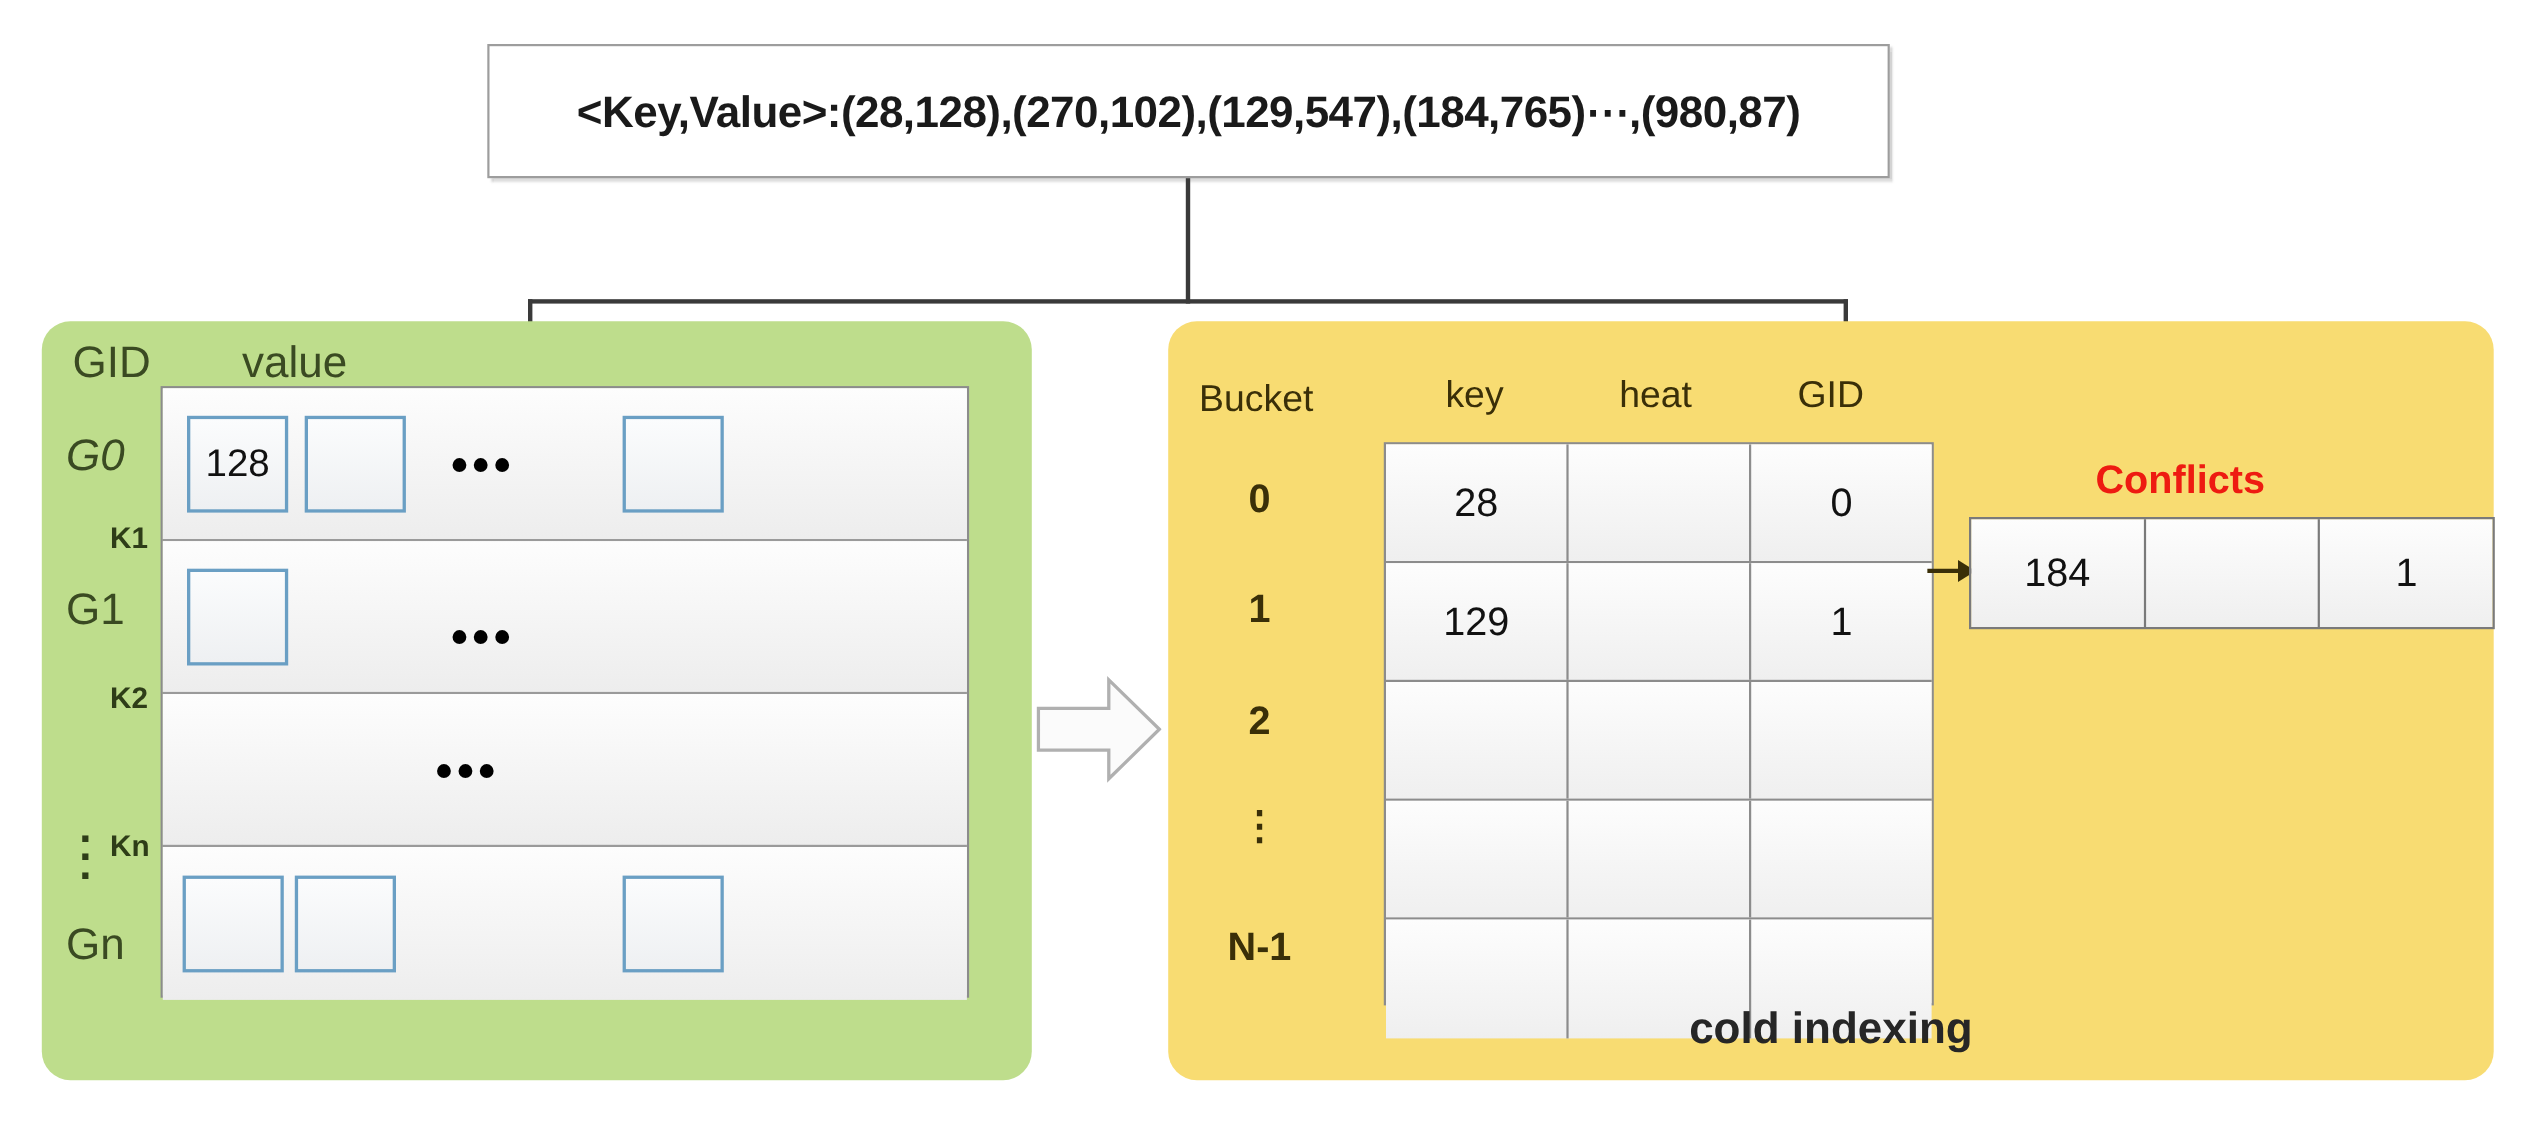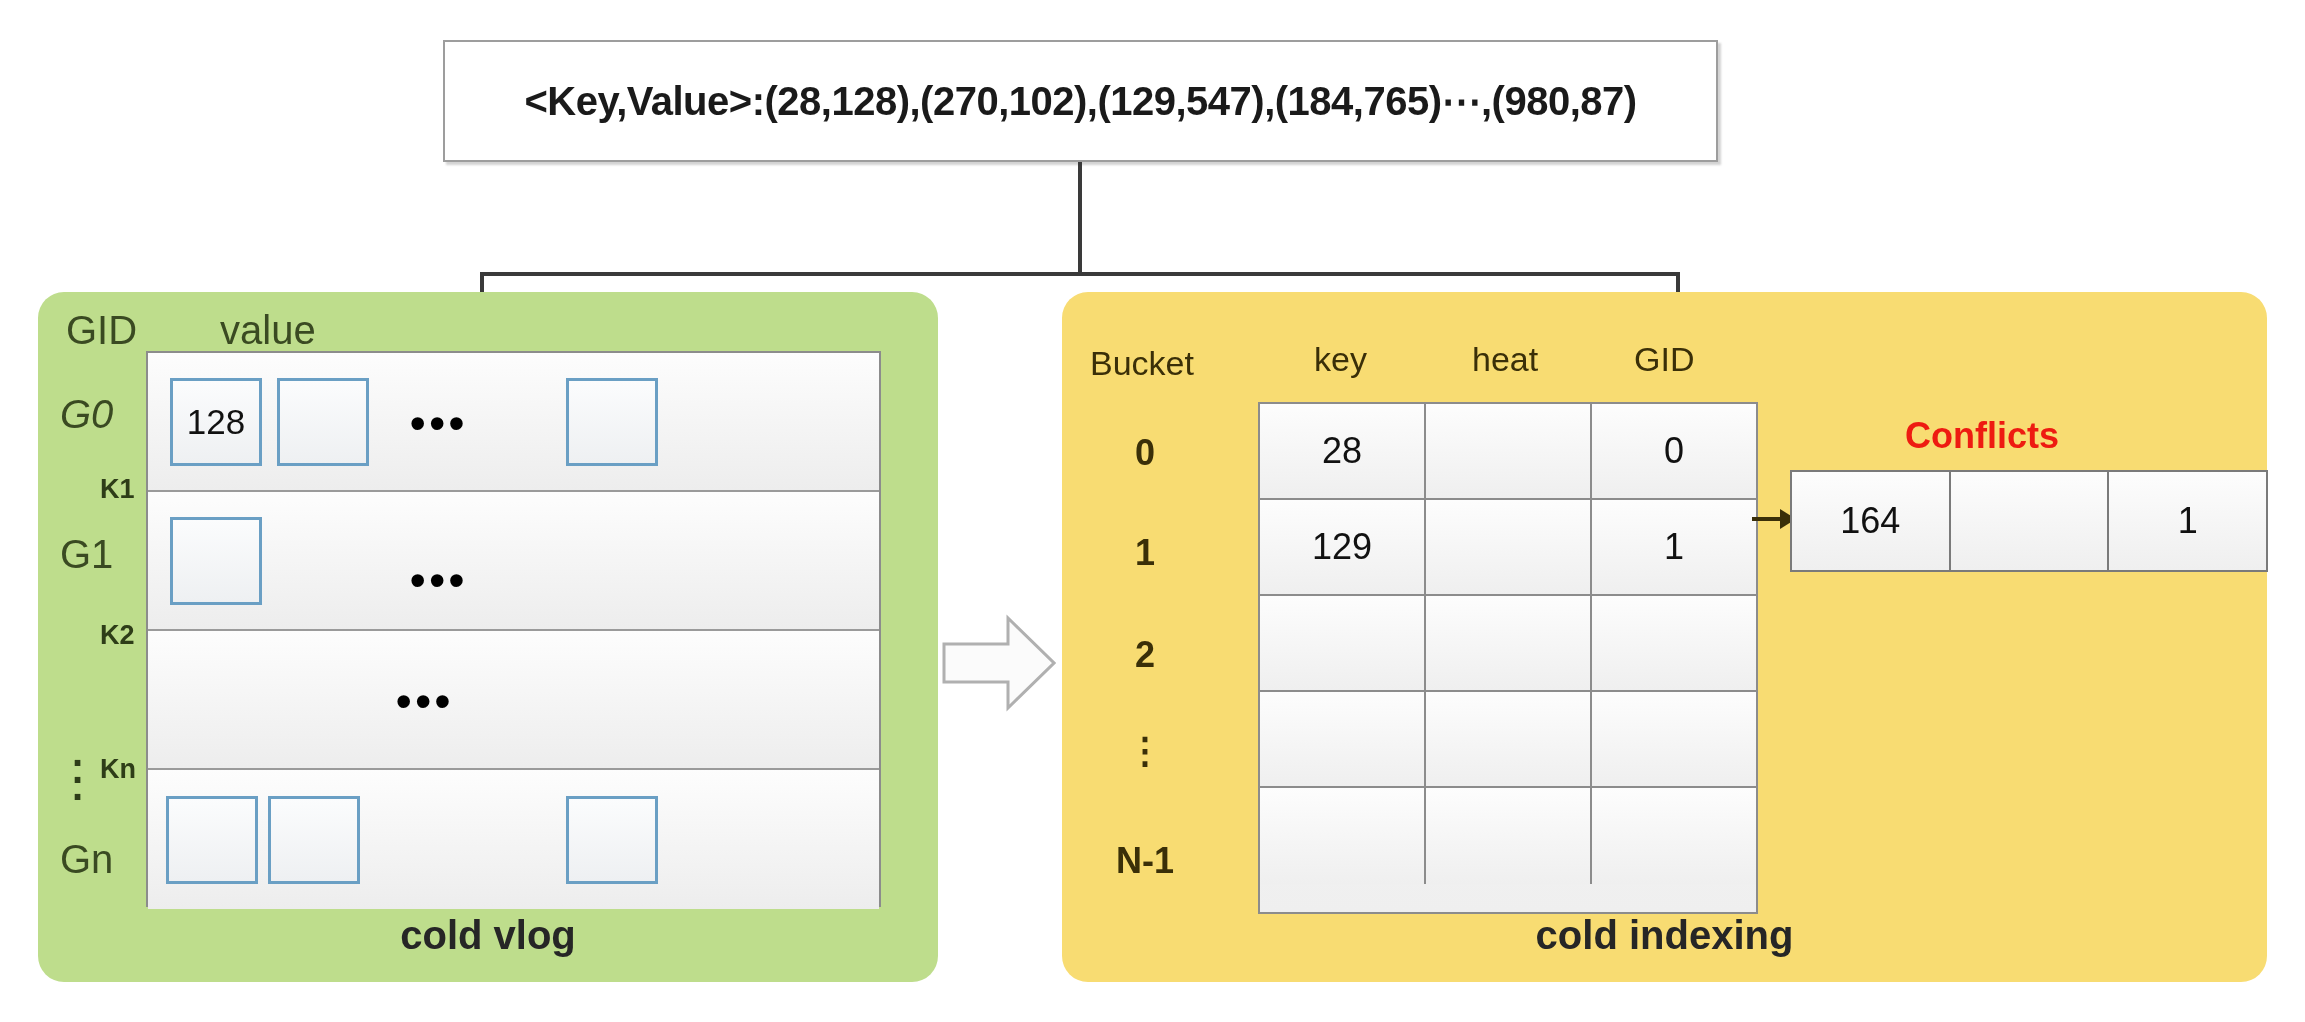--- a/index.html
+++ b/index.html
@@ -191,21 +191,21 @@
     left: 196px;
     top: 110px;
     width: 500px;
     height: 512px;
     border: 2px solid #8c8c8c;
     box-sizing: border-box;
     background: linear-gradient(to bottom, #fcfcfc, #efefef);
   }
   .idx-row {
     display: flex;
-    height: 96px;
+    height: 108px;
     box-sizing: border-box;
     border-bottom: 2px solid #8c8c8c;
     background: linear-gradient(to bottom, #fdfdfd, #efefef);
   }
   .idx-row:last-child { border-bottom: none; }
   .idx-cell {
     flex: 1;
     box-sizing: border-box;
     border-right: 2px solid #8c8c8c;
     display: flex;
@@ -309,21 +309,20 @@
     </div>
 
     <div class="vlog-row">
       <div class="vcell" style="left:18px;"></div>
       <div class="vcell" style="left:120px;"></div>
       <div class="vcell" style="left:418px;"></div>
     </div>
 
   </div>
 
-  <div class="panel-caption" id="vlog-caption">cold vlog</div>
 </div>
 
 <svg id="block-arrow" viewBox="0 0 114 110">
   <polygon points="2,36 66,36 66,10 112,55 66,100 66,74 2,74" fill="#fbfbfb" stroke="#b0b0b0" stroke-width="3"></polygon>
 </svg>
 
 <div id="index-panel" class="panel">
 
   <div class="idx-hdr" style="left:28px; top:52px;">Bucket</div>
   <div class="idx-hdr" style="left:252px; top:48px;">key</div>
@@ -368,16 +367,16 @@
 </div>
 
 <div id="conflicts-label">Conflicts</div>
 
 <svg id="conflict-arrow" viewBox="0 0 44 30">
   <line x1="0" y1="15" x2="30" y2="15" stroke="#3a2f08" stroke-width="4"></line>
   <polygon points="28,5 44,15 28,25" fill="#3a2f08"></polygon>
 </svg>
 
 <div id="conflicts-table">
-  <div class="cf-cell">164</div>
+  <div class="cf-cell">184</div>
   <div class="cf-cell"></div>
   <div class="cf-cell">1</div>
 </div>
 
 </body></html>

